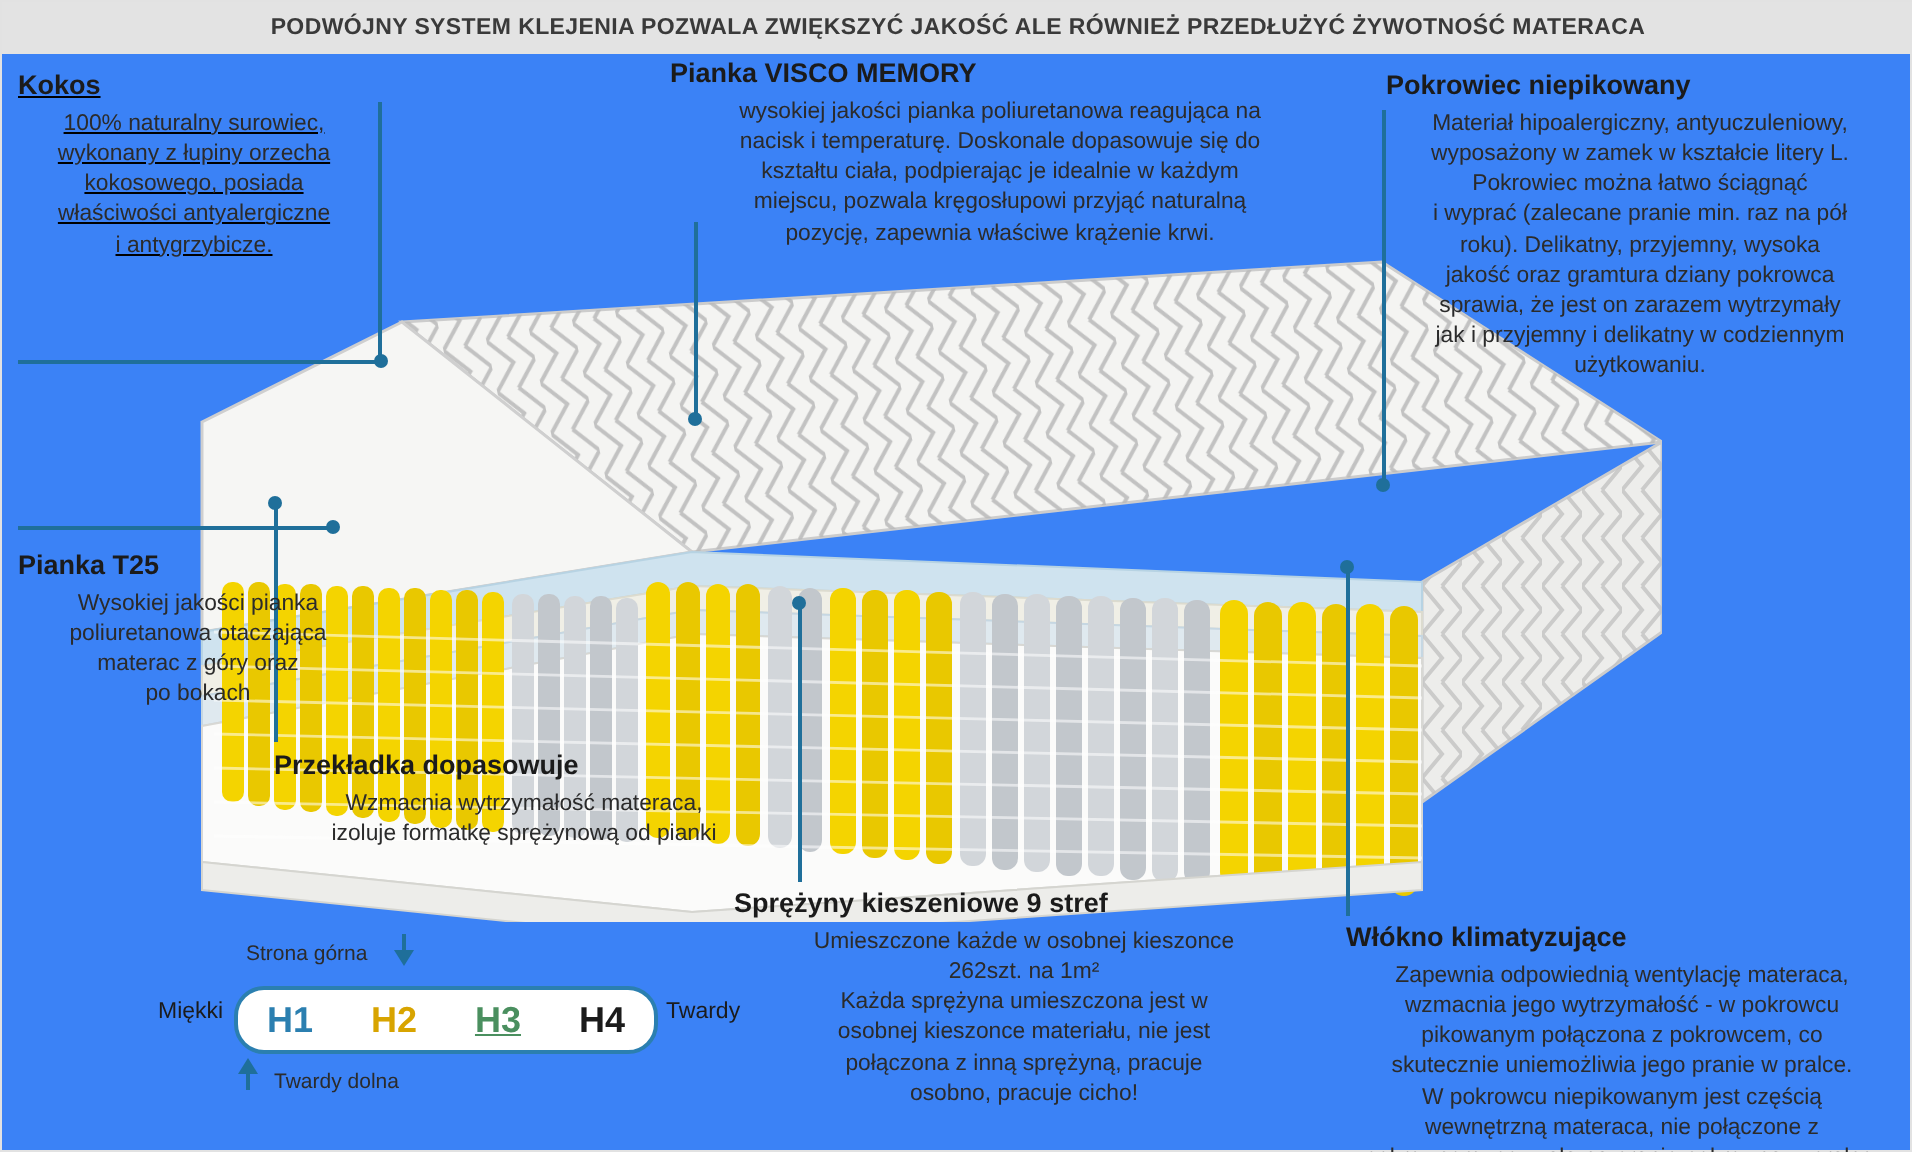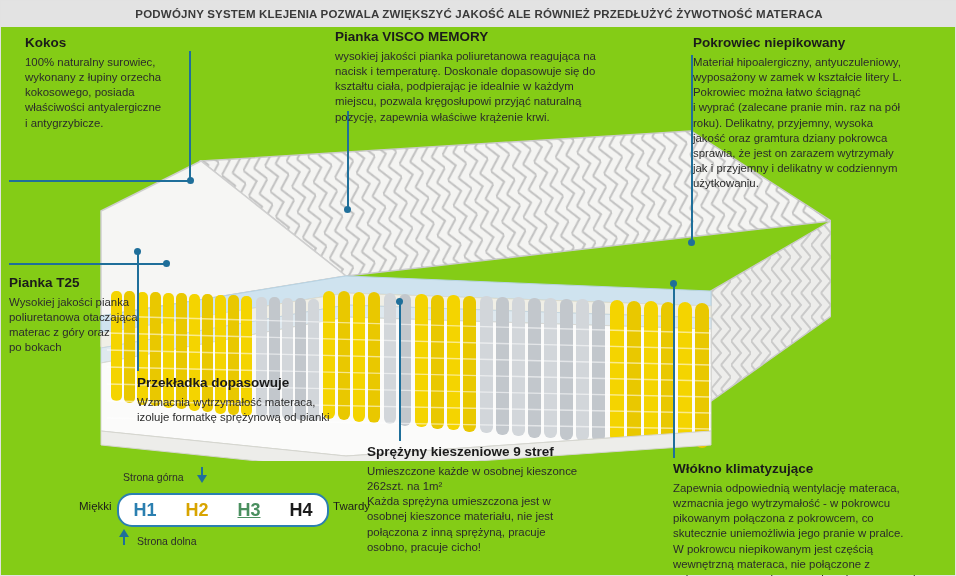--- a/index.html
+++ b/index.html
@@ -10,21 +10,21 @@
     width: 956px;
     height: 576px;
     background: #ffffff;
     font-family: "Liberation Sans", sans-serif;
     overflow: hidden;
   }
   #root {
     position: relative;
     width: 956px;
     height: 576px;
-    background: #84cc16;
+    background: #3b82f6;
     border: 1px solid #e2e2e2;
     box-sizing: border-box;
   }
 
   
   .banner {
     position: absolute;
     left: 0; top: 0;
     width: 956px;
     height: 26px;
@@ -49,24 +49,25 @@
     font-weight: bold;
     color: #1b1b1b;
     margin-bottom: 3px;
     line-height: 1.25;
   }
   .callout .body {
     font-size: 11.4px;
     color: #2b2b2b;
     line-height: 1.33;
     white-space: pre-line;
-  }
-
-  
-  #c-kokos      { left: 24px;  top: 34px;  width: 176px; }
+    text-align: center;
+  }
+
+  
+  #c-kokos      { left: 8px;  top: 34px;  width: 176px; text-decoration: underline; }
   #c-visco      { left: 334px; top: 28px; width: 330px; }
   #c-pokrowiec  { left: 692px; top: 34px; width: 254px; }
   #c-pianka     { left: 8px;  top: 274px; width: 180px; }
   #c-przekladka { left: 136px; top: 374px; width: 250px; }
   #c-sprezyny   { left: 366px; top: 443px; width: 290px; }
   #c-wlokno     { left: 672px; top: 460px; width: 276px; }
 
   
   .line {
     position: absolute;
@@ -375,16 +376,16 @@
       <div class="scale-step" style="color:#2b7fb0;">H1</div>
       <div class="scale-step" style="color:#d8a400;">H2</div>
       <div class="scale-step" style="color:#4a8f5f;text-decoration:underline;">H3</div>
       <div class="scale-step" style="color:#1b1b1b;">H4</div>
     </div>
 
     <div class="lbl-hard">Twardy</div>
 
     <div class="arrow-up"></div>
     <div class="arrow-stem" style="left:44px; top:64px; height:10px;"></div>
-    <div class="scale-botnote">Strona dolna</div>
+    <div class="scale-botnote">Twardy dolna</div>
   </div>
 
 </div>
 
 </body></html>

